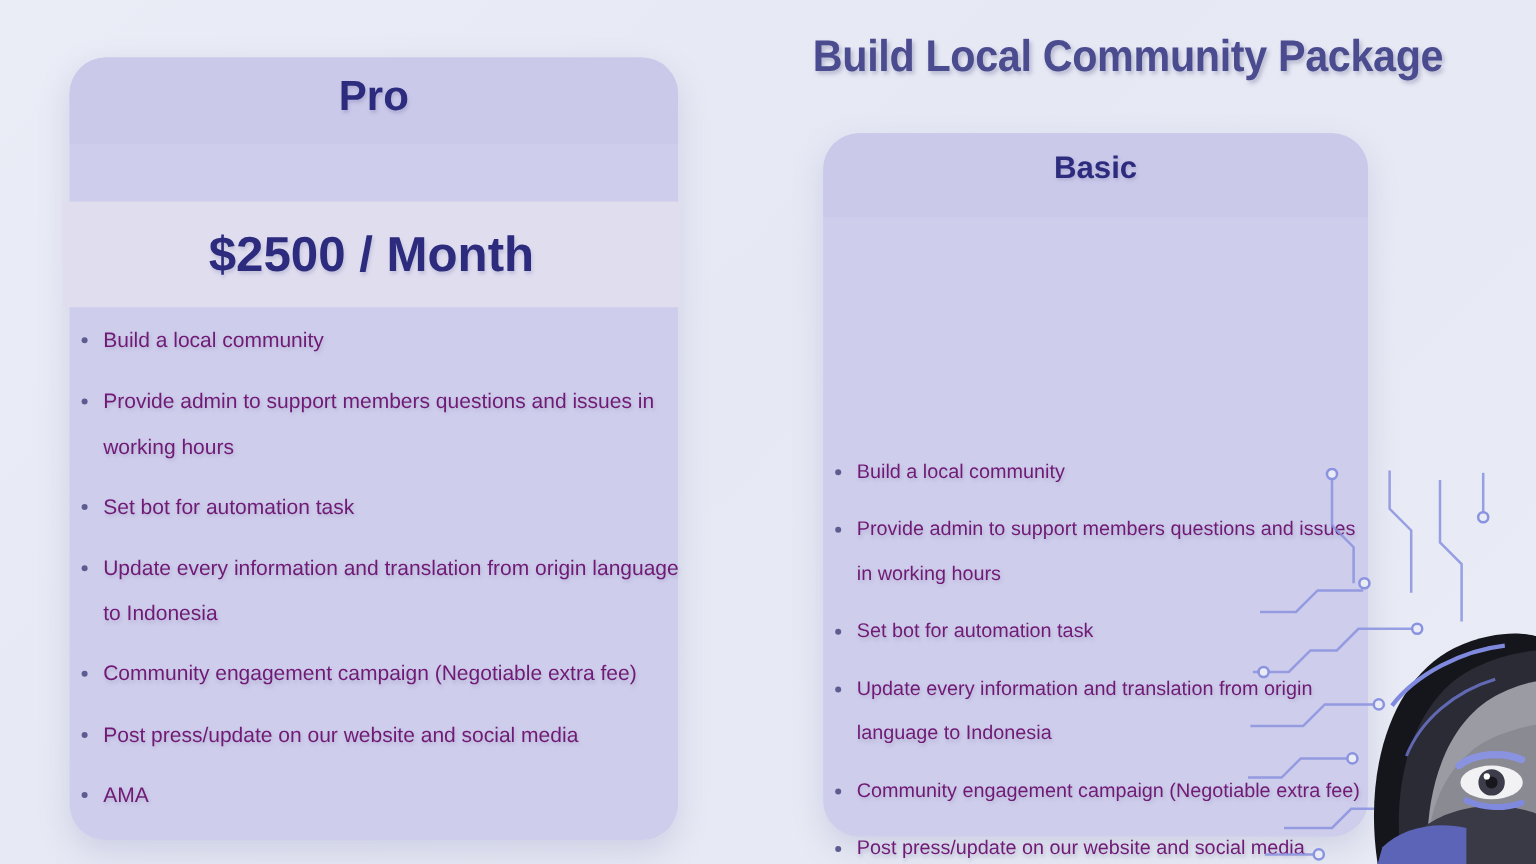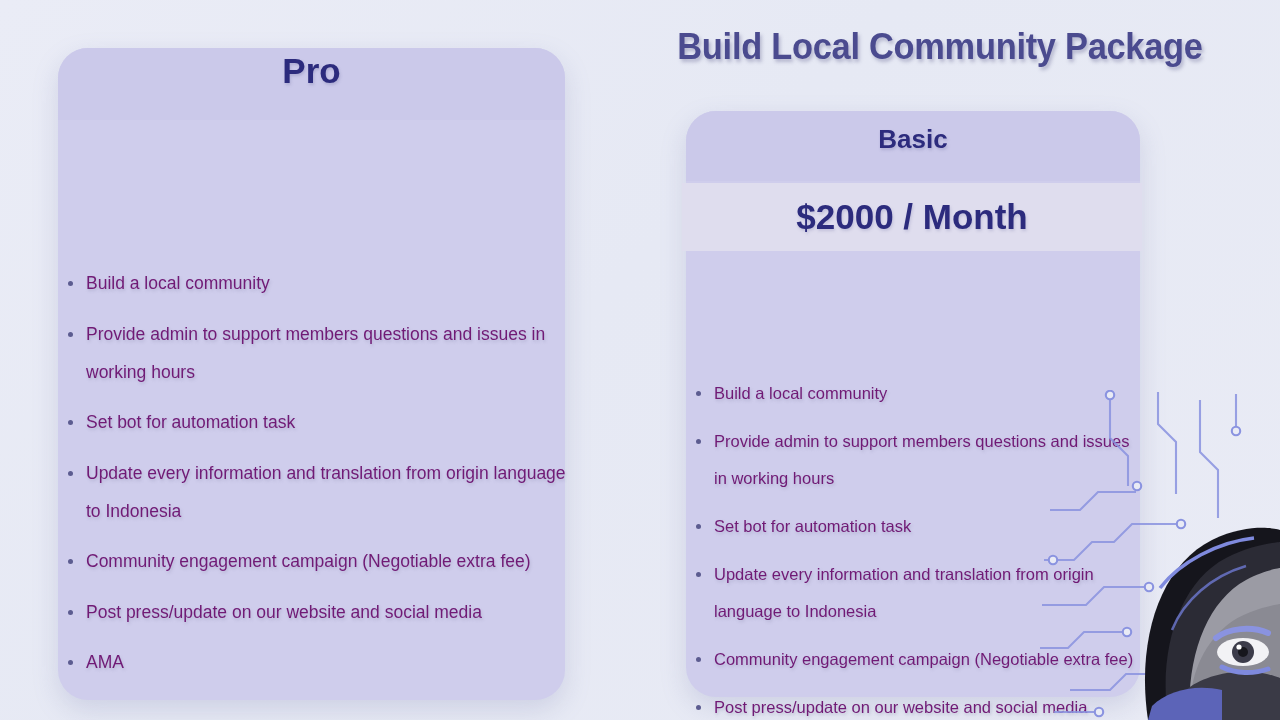--- a/index.html
+++ b/index.html
@@ -75,56 +75,56 @@
     content:"";
     position:absolute;
     left:8px;
     width:5px; height:5px;
     border-radius:50%;
     background:#5c5c90;
   }
 
   
   #card-pro { left:58px; top:48px; width:507px; height:652px; }
-  #card-pro .card-head { height:72px; padding-top:3px; font-size:35px; }
+  #card-pro .card-head { height:72px; padding-top:13px; font-size:35px; }
   #card-pro .price-band { top:120px; height:88px; font-size:41px; }
   #card-pro ul.feature-list { top:216px; left:2px; width:520px; font-size:17.5px; }
   #card-pro ul.feature-list li { margin-bottom:12.5px; line-height:38px; }
   #card-pro ul.feature-list li::before { top:17px; }
 
   
   #card-basic { left:686px; top:111px; width:454px; height:586px; }
   #card-basic .card-head { height:70px; padding-top:13px; font-size:26px; }
   #card-basic .price-band { top:72px; left:-4px; right:-2px; height:68px; font-size:35px; }
   #card-basic ul.feature-list { top:264px; left:2px; width:455px; font-size:16.5px; }
   #card-basic ul.feature-list li { margin-bottom:11px; line-height:37px; }
   #card-basic ul.feature-list li::before { top:16px; }
 </style>
 </head>
 <body>
 
 <div class="page-title">Build Local Community Package</div>
 
 <div class="card" id="card-pro">
   <div class="card-head">Pro</div>
+  <div class="price-band">$2500 / Month</div>
   <ul class="feature-list">
     <li>Build a local community</li>
     <li>Provide admin to support members questions and issues in working hours</li>
     <li>Set bot for automation task</li>
     <li>Update every information and translation from origin language to Indonesia</li>
     <li>Community engagement campaign (Negotiable extra fee)</li>
     <li>Post press/update on our website and social media</li>
     <li>AMA</li>
 
   </ul>
 </div>
 
 <div class="card" id="card-basic">
   <div class="card-head">Basic</div>
-  <div class="price-band">$2000 / Month</div>
   <ul class="feature-list">
     <li>Build a local community</li>
     <li>Provide admin to support members questions and issues in working hours</li>
     <li>Set bot for automation task</li>
     <li>Update every information and translation from origin language to Indonesia</li>
     <li>Community engagement campaign (Negotiable extra fee)</li>
     <li>Post press/update on our website and social media</li>
 
   </ul>
 </div>

